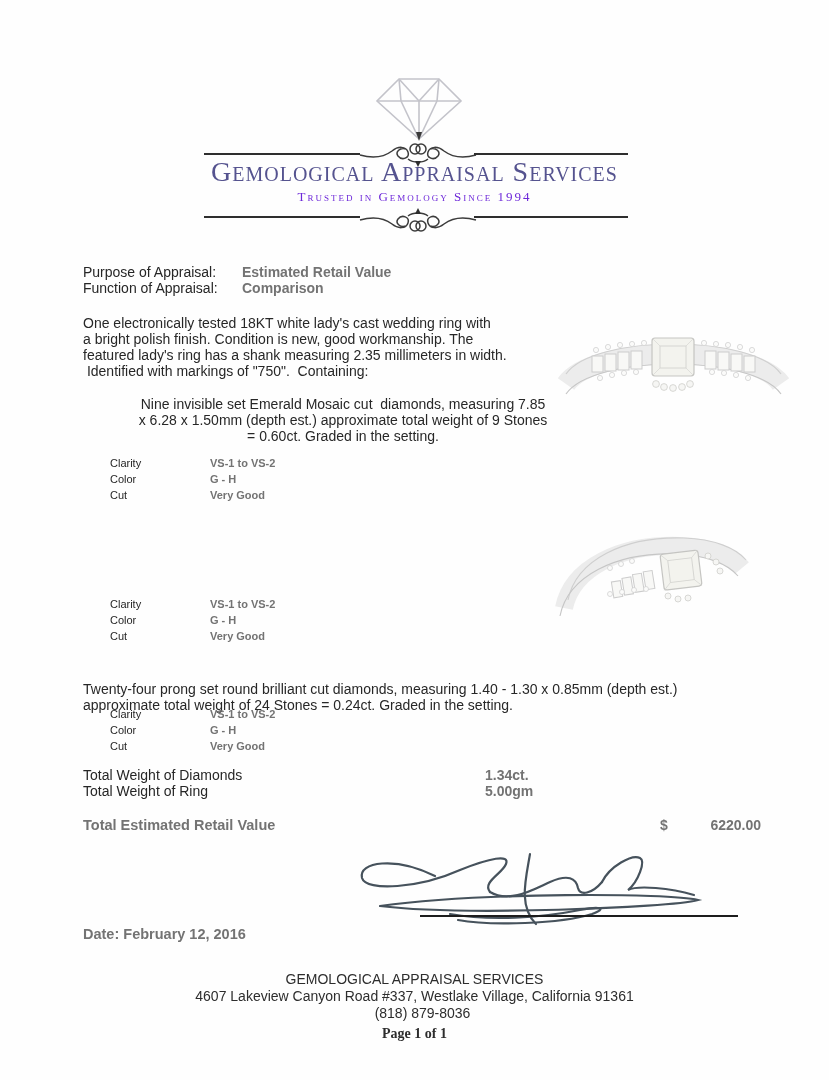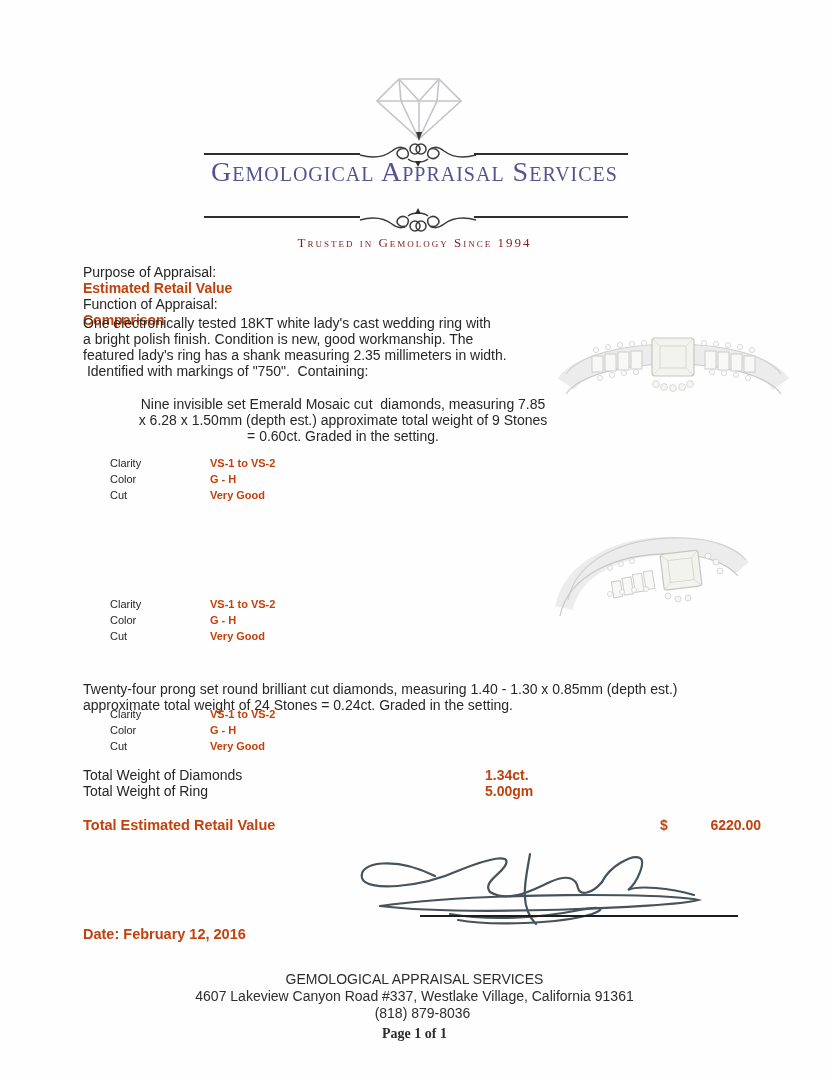--- a/index.html
+++ b/index.html
@@ -3,35 +3,35 @@
 <meta charset="utf-8">
 <style>
   html,body{margin:0;padding:0;background:#e9e9e9;}
   .page{
     position:relative;width:829px;height:1080px;margin:0 auto;
     background:#fefefe;overflow:hidden;
     font-family:"Liberation Sans",sans-serif;color:#262626;
   }
   .abs{position:absolute;}
   .para{white-space:pre-wrap;font-size:14px;line-height:16px;color:#272727;}
-  .b{font-weight:bold;color:#c2410c;}
+  .b{font-weight:bold;color:#737373;}
   
   .brand-title{
     width:829px;text-align:center;
     font-family:"Liberation Serif",serif;font-variant:small-caps;
     font-size:28px;letter-spacing:1px;color:#55538f;
   }
   .brand-tagline{
     width:829px;text-align:center;
     font-family:"Liberation Serif",serif;font-variant:small-caps;
-    font-size:13px;letter-spacing:2px;color:#7f1d1d;margin-top:46px;
+    font-size:13px;letter-spacing:2px;color:#6d28d9;
   }
   .rule{height:2px;background:#2e2e2e;}
   
-  .meta-row{display:flex;font-size:14px;line-height:16px;flex-direction:column;}
+  .meta-row{display:flex;font-size:14px;line-height:16px;}
   .meta-label{width:159px;}
   
   .grade-row{display:flex;font-size:11px;line-height:16px;}
   .grade-label{width:100px;margin-left:27px;}
   
   .tot-row{position:relative;height:16px;font-size:14px;line-height:16px;}
   .tot-value{position:absolute;left:402px;top:0;}
   .retail-label{font-size:14.5px;}
   .currency{position:absolute;left:577px;top:0;}
   .retail-amount{position:absolute;left:600px;top:0;width:78px;text-align:right;}

